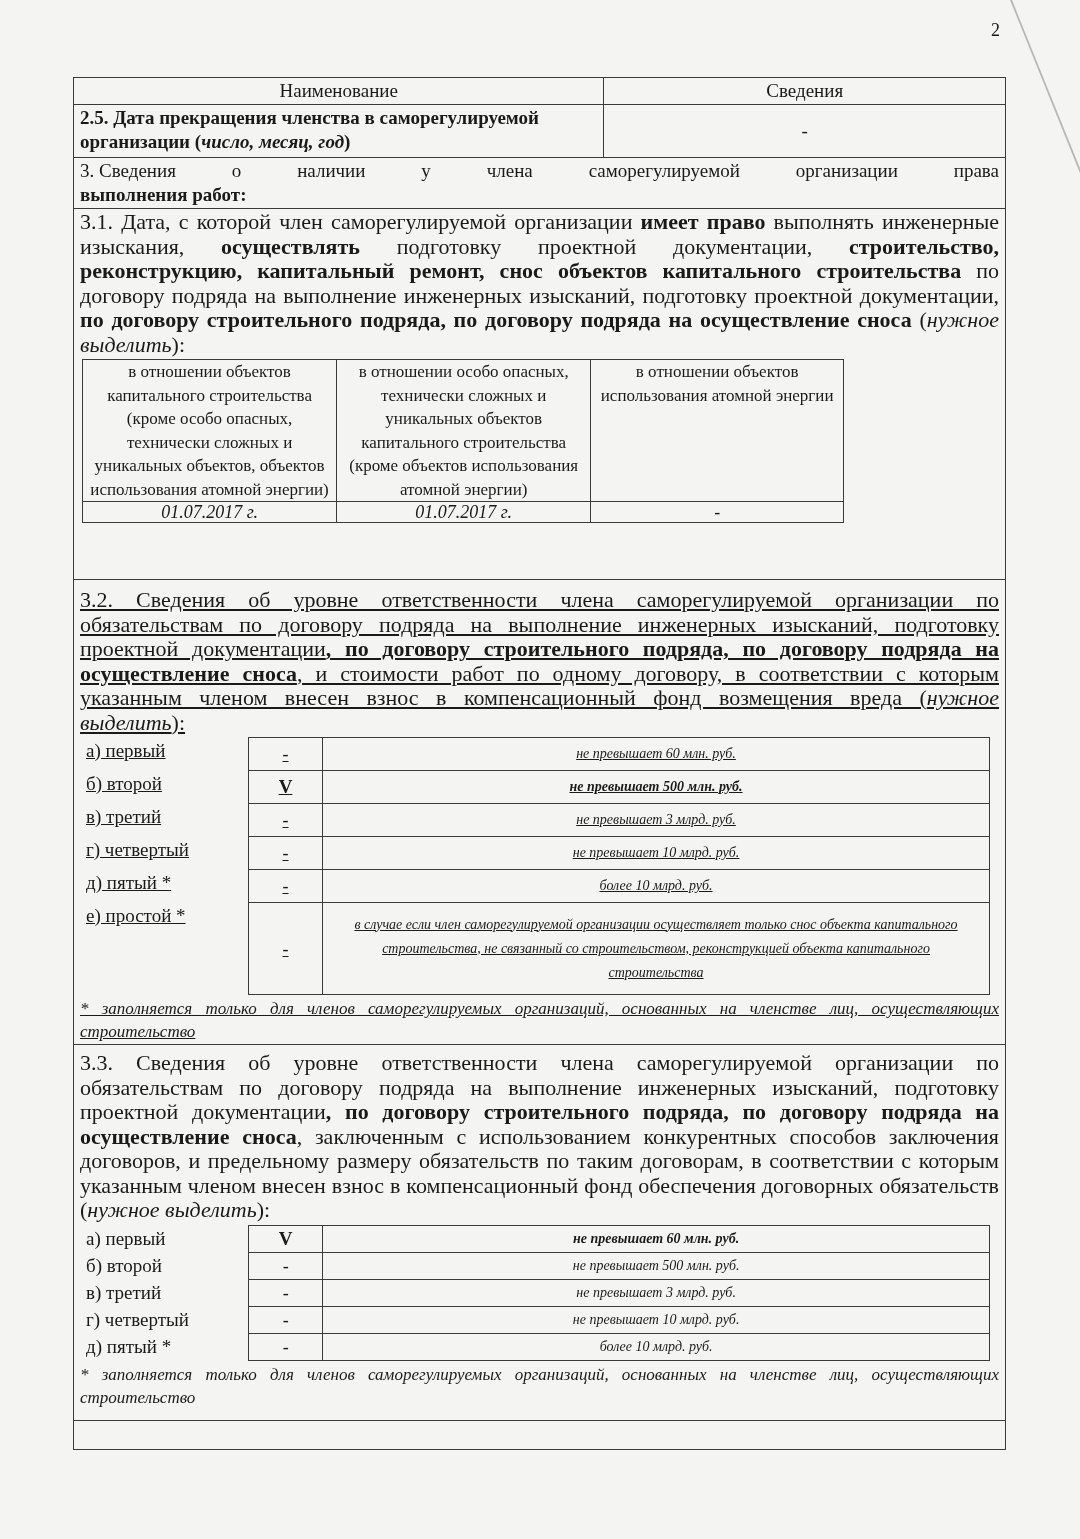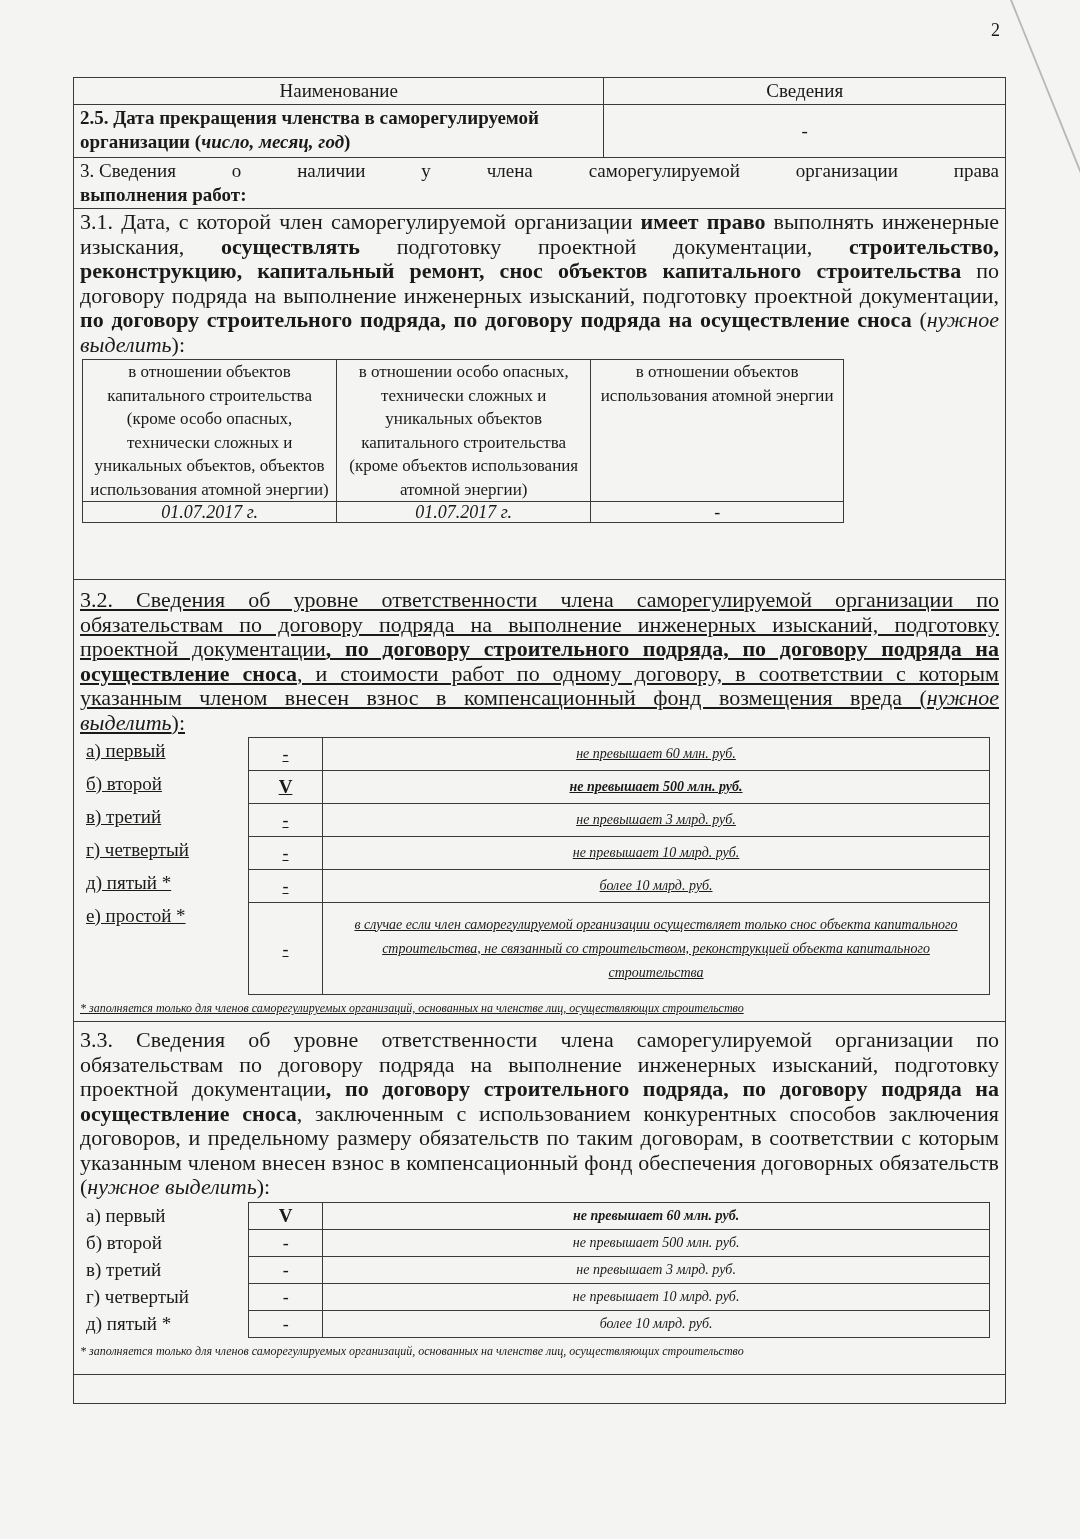--- a/index.html
+++ b/index.html
@@ -25,21 +25,21 @@
     .para { text-align: justify; font-size: 22px; line-height: 24.5px; }
 
     table.inner { border-collapse: collapse; width: 762px; margin: 2px 0 8px 2px; }
     table.inner td { border: 1.5px solid #3a3a3a; text-align: center; font-size: 17px; line-height: 23.5px; padding: 0 4px; vertical-align: top; }
     table.inner td.date { font-style: italic; font-size: 18px; line-height: 20px; vertical-align: middle; }
     table.levels { border-collapse: collapse; }
     table.levels td { border: 1.5px solid #3a3a3a; font-style: italic; font-size: 14px; text-align: center; vertical-align: middle; }
     table.levels td.mark { width: 62px; font-style: normal; font-size: 18px; }
     table.levels td.mark.sel { font-weight: bold; font-size: 19px; }
     td.sel-text { font-weight: bold; }
-    .note { font-style: italic; font-size: 12px; line-height: 23px; text-align: justify; padding: 2px 0 0 0; }
+    .note { font-style: italic; font-size: 17px; line-height: 23px; text-align: justify; padding: 2px 0 0 0; }
   </style>
 </head>
 <body>
 
 <div class="fold-line"></div>
 <div class="page-number">2</div>
 
 <div class="sheet">
   <table class="main">
     <colgroup>

